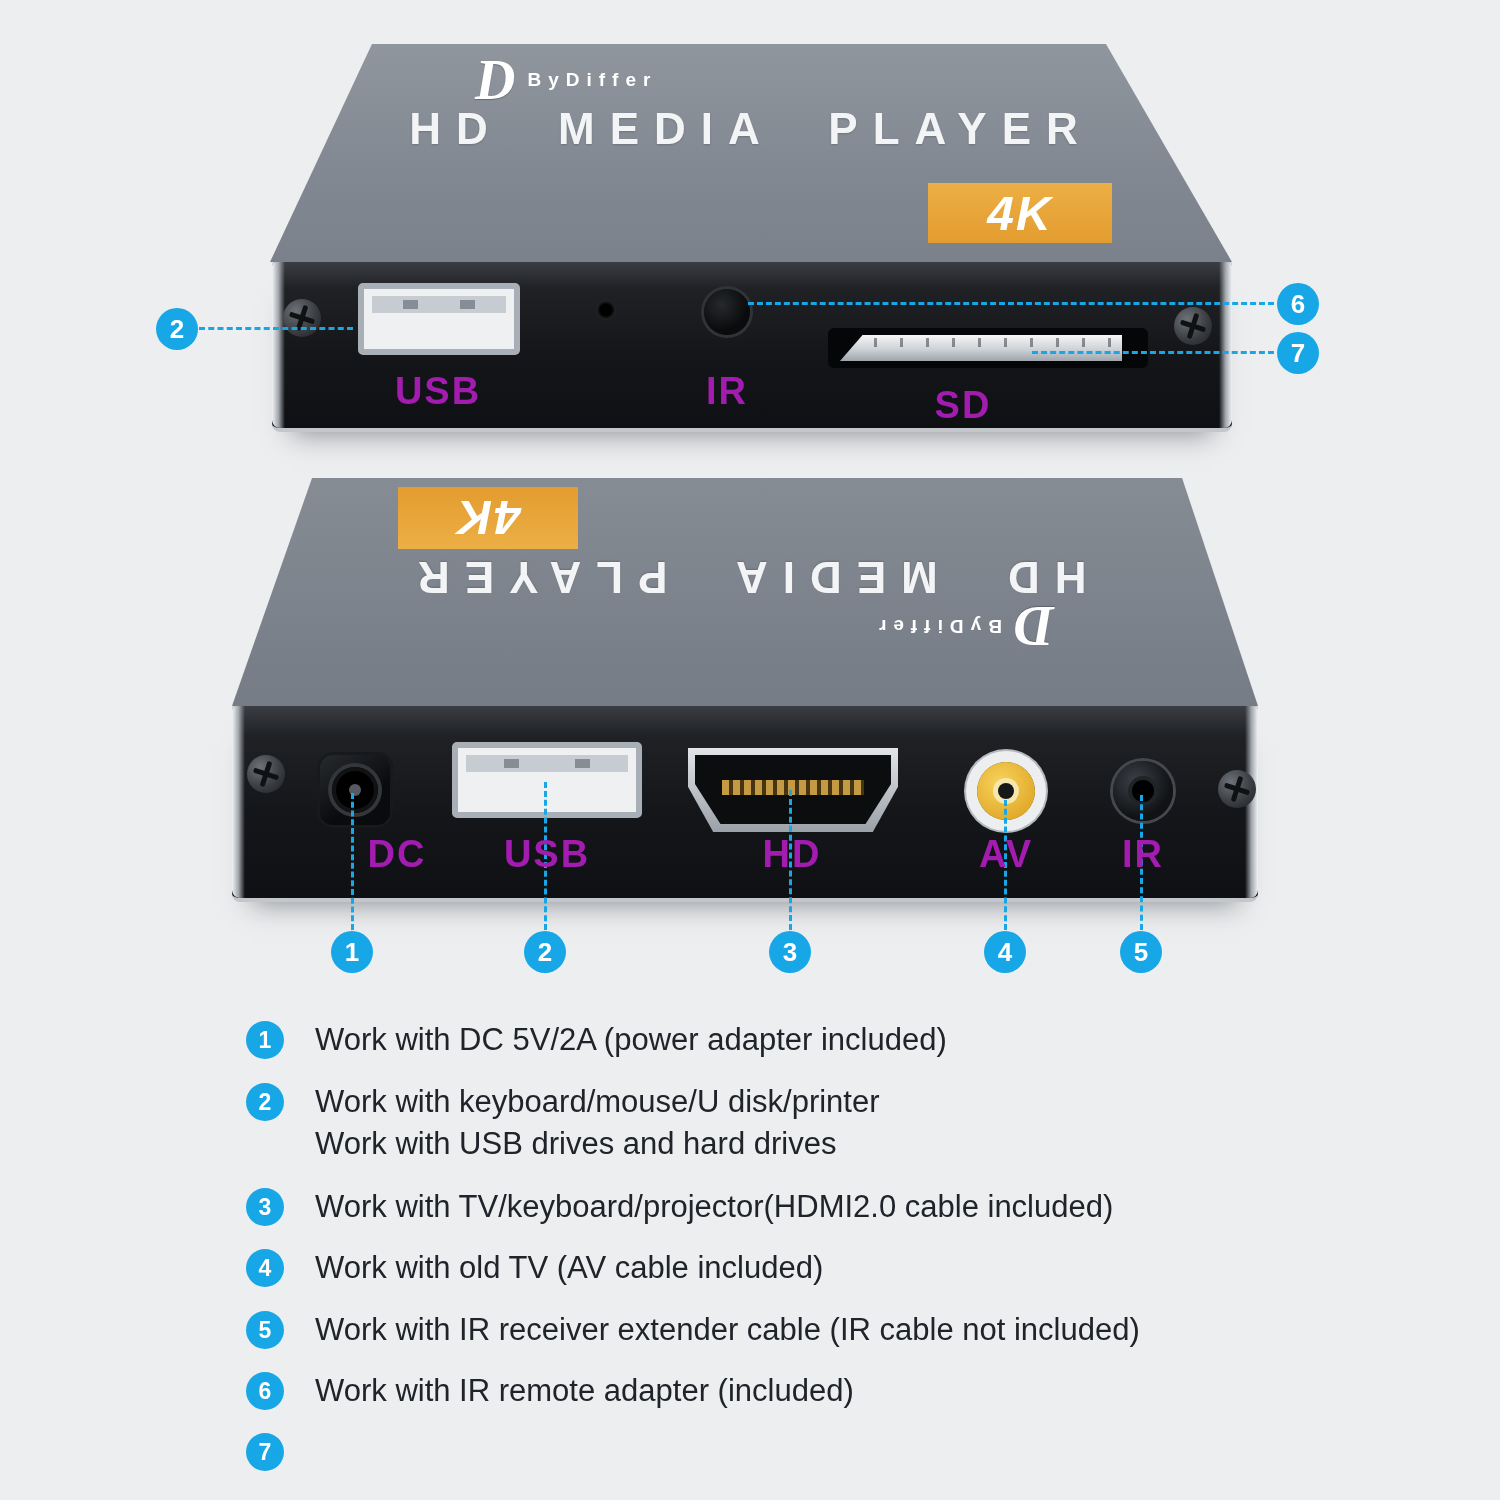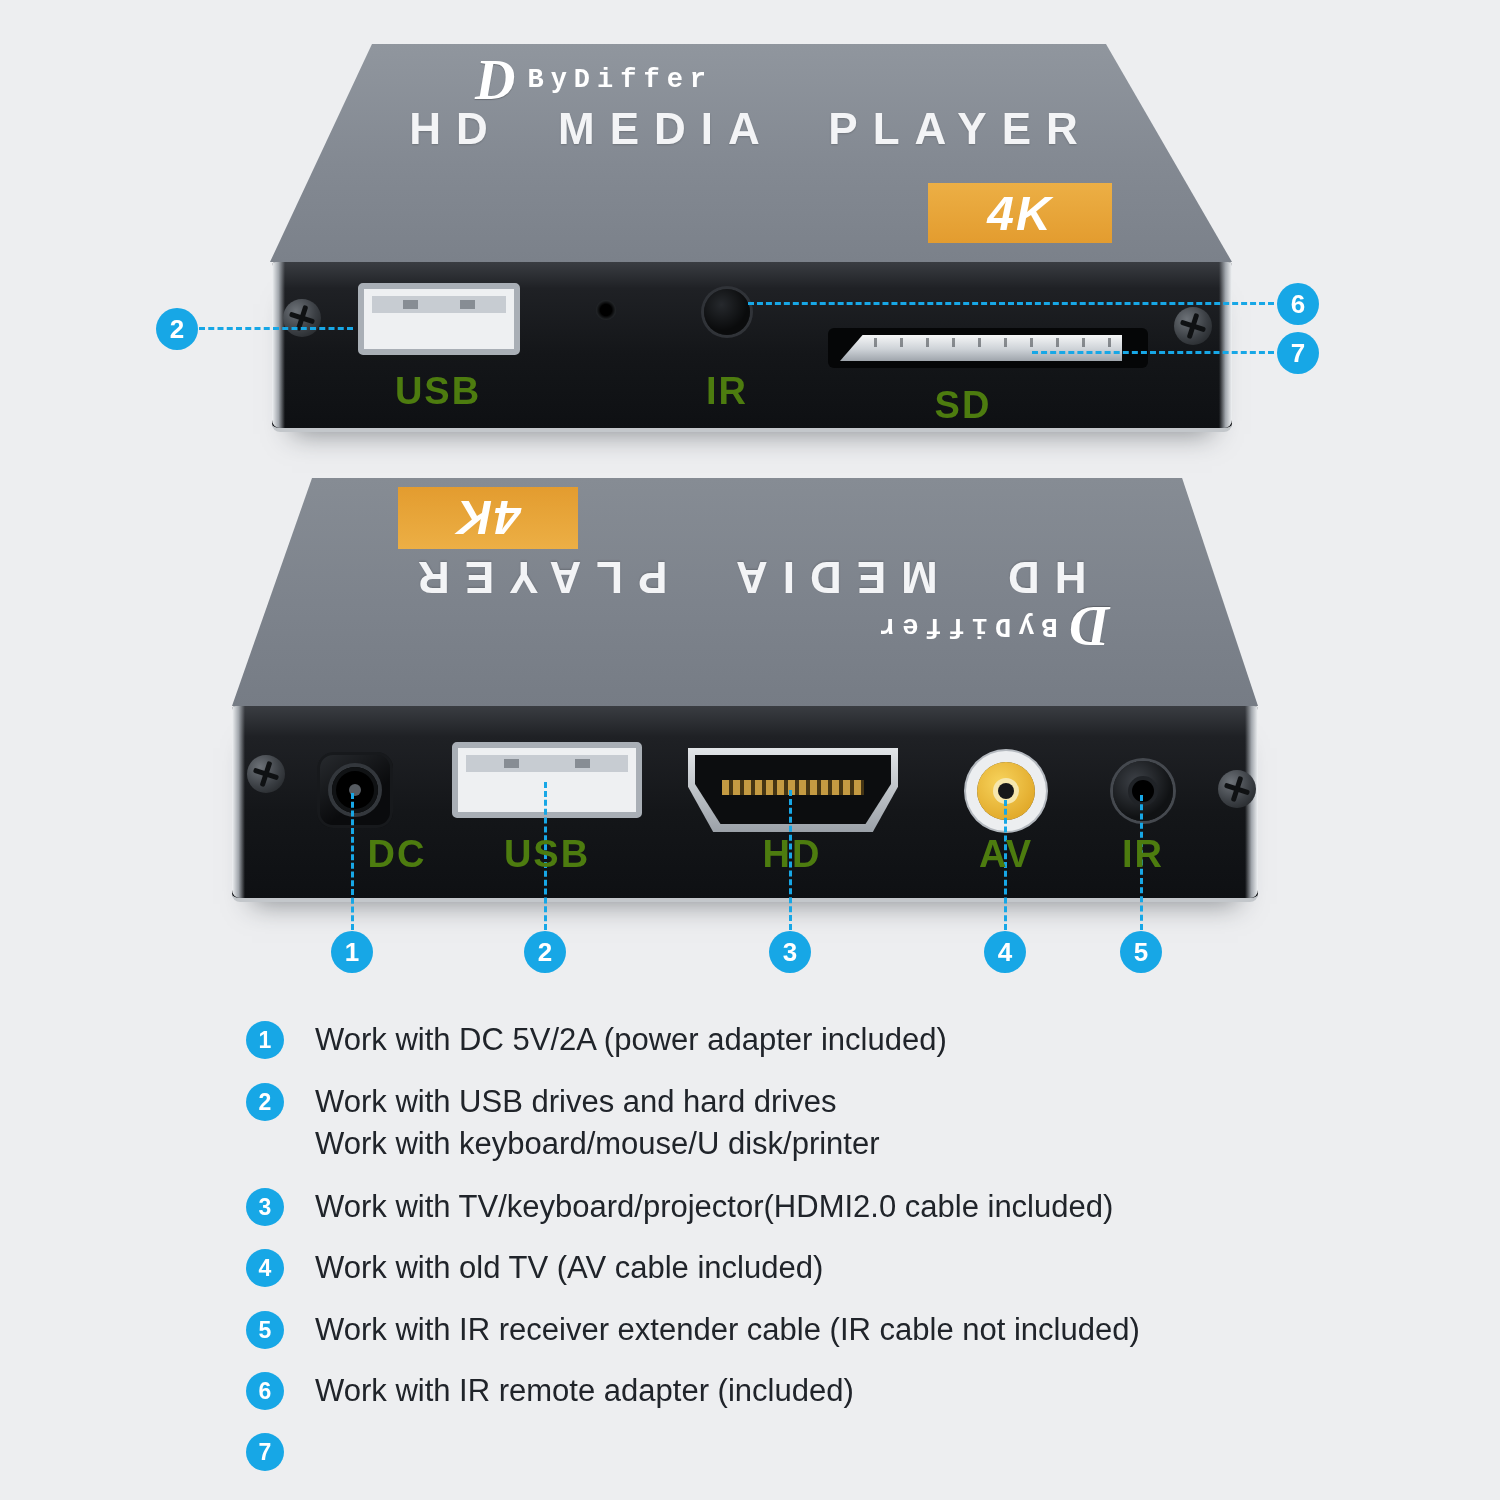--- a/index.html
+++ b/index.html
@@ -11,42 +11,42 @@
   
   .d1top{left:270px;top:44px;width:962px;height:218px;
     clip-path:polygon(10.6% 0,86.9% 0,100% 100%,0 100%);
     background:linear-gradient(180deg,#90969e 0%,#838992 55%,#7b818a 100%);}
   .d2top{left:232px;top:478px;width:1026px;height:228px;
     clip-path:polygon(7.8% 0,92.6% 0,100% 100%,0 100%);
     background:linear-gradient(180deg,#868c94 0%,#7d838c 55%,#767c85 100%);}
 
   .brand{display:flex;align-items:center;gap:12px;color:#fff;}
   .dglyph{font-family:"Liberation Serif",serif;font-style:italic;font-weight:bold;font-size:56px;line-height:1;text-shadow:0 1px 1px rgba(0,0,0,.25);}
-  .bname{font-family:Liberation Mono, monospace;font-weight:bold;font-size:27px;letter-spacing:7px;}
+  .bname{font-family:Liberation Sans, sans-serif;font-weight:bold;font-size:19px;letter-spacing:7px;}
 
   .titlewrap{left:0;right:0;display:flex;justify-content:center;}
   .dev-title{color:#f3f4f6;font-weight:bold;font-size:44px;letter-spacing:15px;word-spacing:28px;white-space:nowrap;text-shadow:0 1px 2px rgba(0,0,0,.18);}
 
   .badge4k{display:flex;align-items:center;justify-content:center;
     background:linear-gradient(180deg,#ecaf45,#e39c2f);
     color:#fff;font-weight:bold;font-style:italic;font-size:48px;letter-spacing:2px;}
 
   .flip{transform:rotate(180deg);}
 
   
   .face{background:linear-gradient(180deg,#3a3d42 0%,#1f2125 16%,#141619 55%,#0e1013 100%);
     border-bottom:4px solid #c3c7cb;border-radius:4px 4px 8px 8px;
     box-shadow:0 22px 26px -20px rgba(40,45,52,.5);}
   .edgeL,.edgeR{position:absolute;top:0;bottom:0;width:13px;}
   .edgeL{left:0;background:linear-gradient(90deg,#f0f2f4,#a2a7ad 50%,rgba(16,18,20,0));border-radius:4px 0 0 8px;}
   .edgeR{right:0;background:linear-gradient(270deg,#f0f2f4,#a2a7ad 50%,rgba(16,18,20,0));border-radius:0 4px 8px 0;}
   .d1front{left:272px;top:262px;width:960px;height:170px;}
   .d2front{left:232px;top:706px;width:1026px;height:196px;}
 
-  .port-label{color:#4d7c0f;font-weight:bold;font-size:38px;letter-spacing:2px;z-index:3;}
+  .port-label{color:#a21caf;font-weight:bold;font-size:38px;letter-spacing:2px;z-index:3;}
 
   .screw{width:38px;height:38px;border-radius:50%;
     background:radial-gradient(circle at 34% 32%,#6d7278,#3b3f44 55%,#212427 92%);}
   .screw::before,.screw::after{content:"";position:absolute;left:50%;top:50%;background:#0f1113;border-radius:2px;}
   .screw::before{width:26px;height:5px;transform:translate(-50%,-50%) rotate(18deg);}
   .screw::after{width:5px;height:26px;transform:translate(-50%,-50%) rotate(18deg);}
 
   .usb{background:#eef0f2;border:6px solid #a9afb6;border-radius:5px;}
   .usb-bar{position:absolute;left:8px;right:8px;top:7px;height:17px;background:#c7ccd2;}
   .usb-pin{position:absolute;top:11px;width:15px;height:9px;background:#878d94;}
@@ -197,22 +197,22 @@
   <div class="abs callout" style="left:1120px;top:931px;">5</div>
 
   <div class="abs feat" style="top:1019px;">
     <div class="feat-num">1</div>
     <div class="feat-text">Work with DC 5V/2A (power adapter included)</div>
   </div>
 
   <div class="abs feat" style="top:1081px;">
     <div class="feat-num">2</div>
     <div>
+      <div class="feat-text">Work with keyboard/mouse/U disk/printer</div>
       <div class="feat-text">Work with USB drives and hard drives</div>
-      <div class="feat-text">Work with keyboard/mouse/U disk/printer</div>
     </div>
   </div>
 
   <div class="abs feat" style="top:1186px;">
     <div class="feat-num">3</div>
     <div class="feat-text">Work with TV/keyboard/projector(HDMI2.0 cable included)</div>
   </div>
 
   <div class="abs feat" style="top:1247px;">
     <div class="feat-num">4</div>

